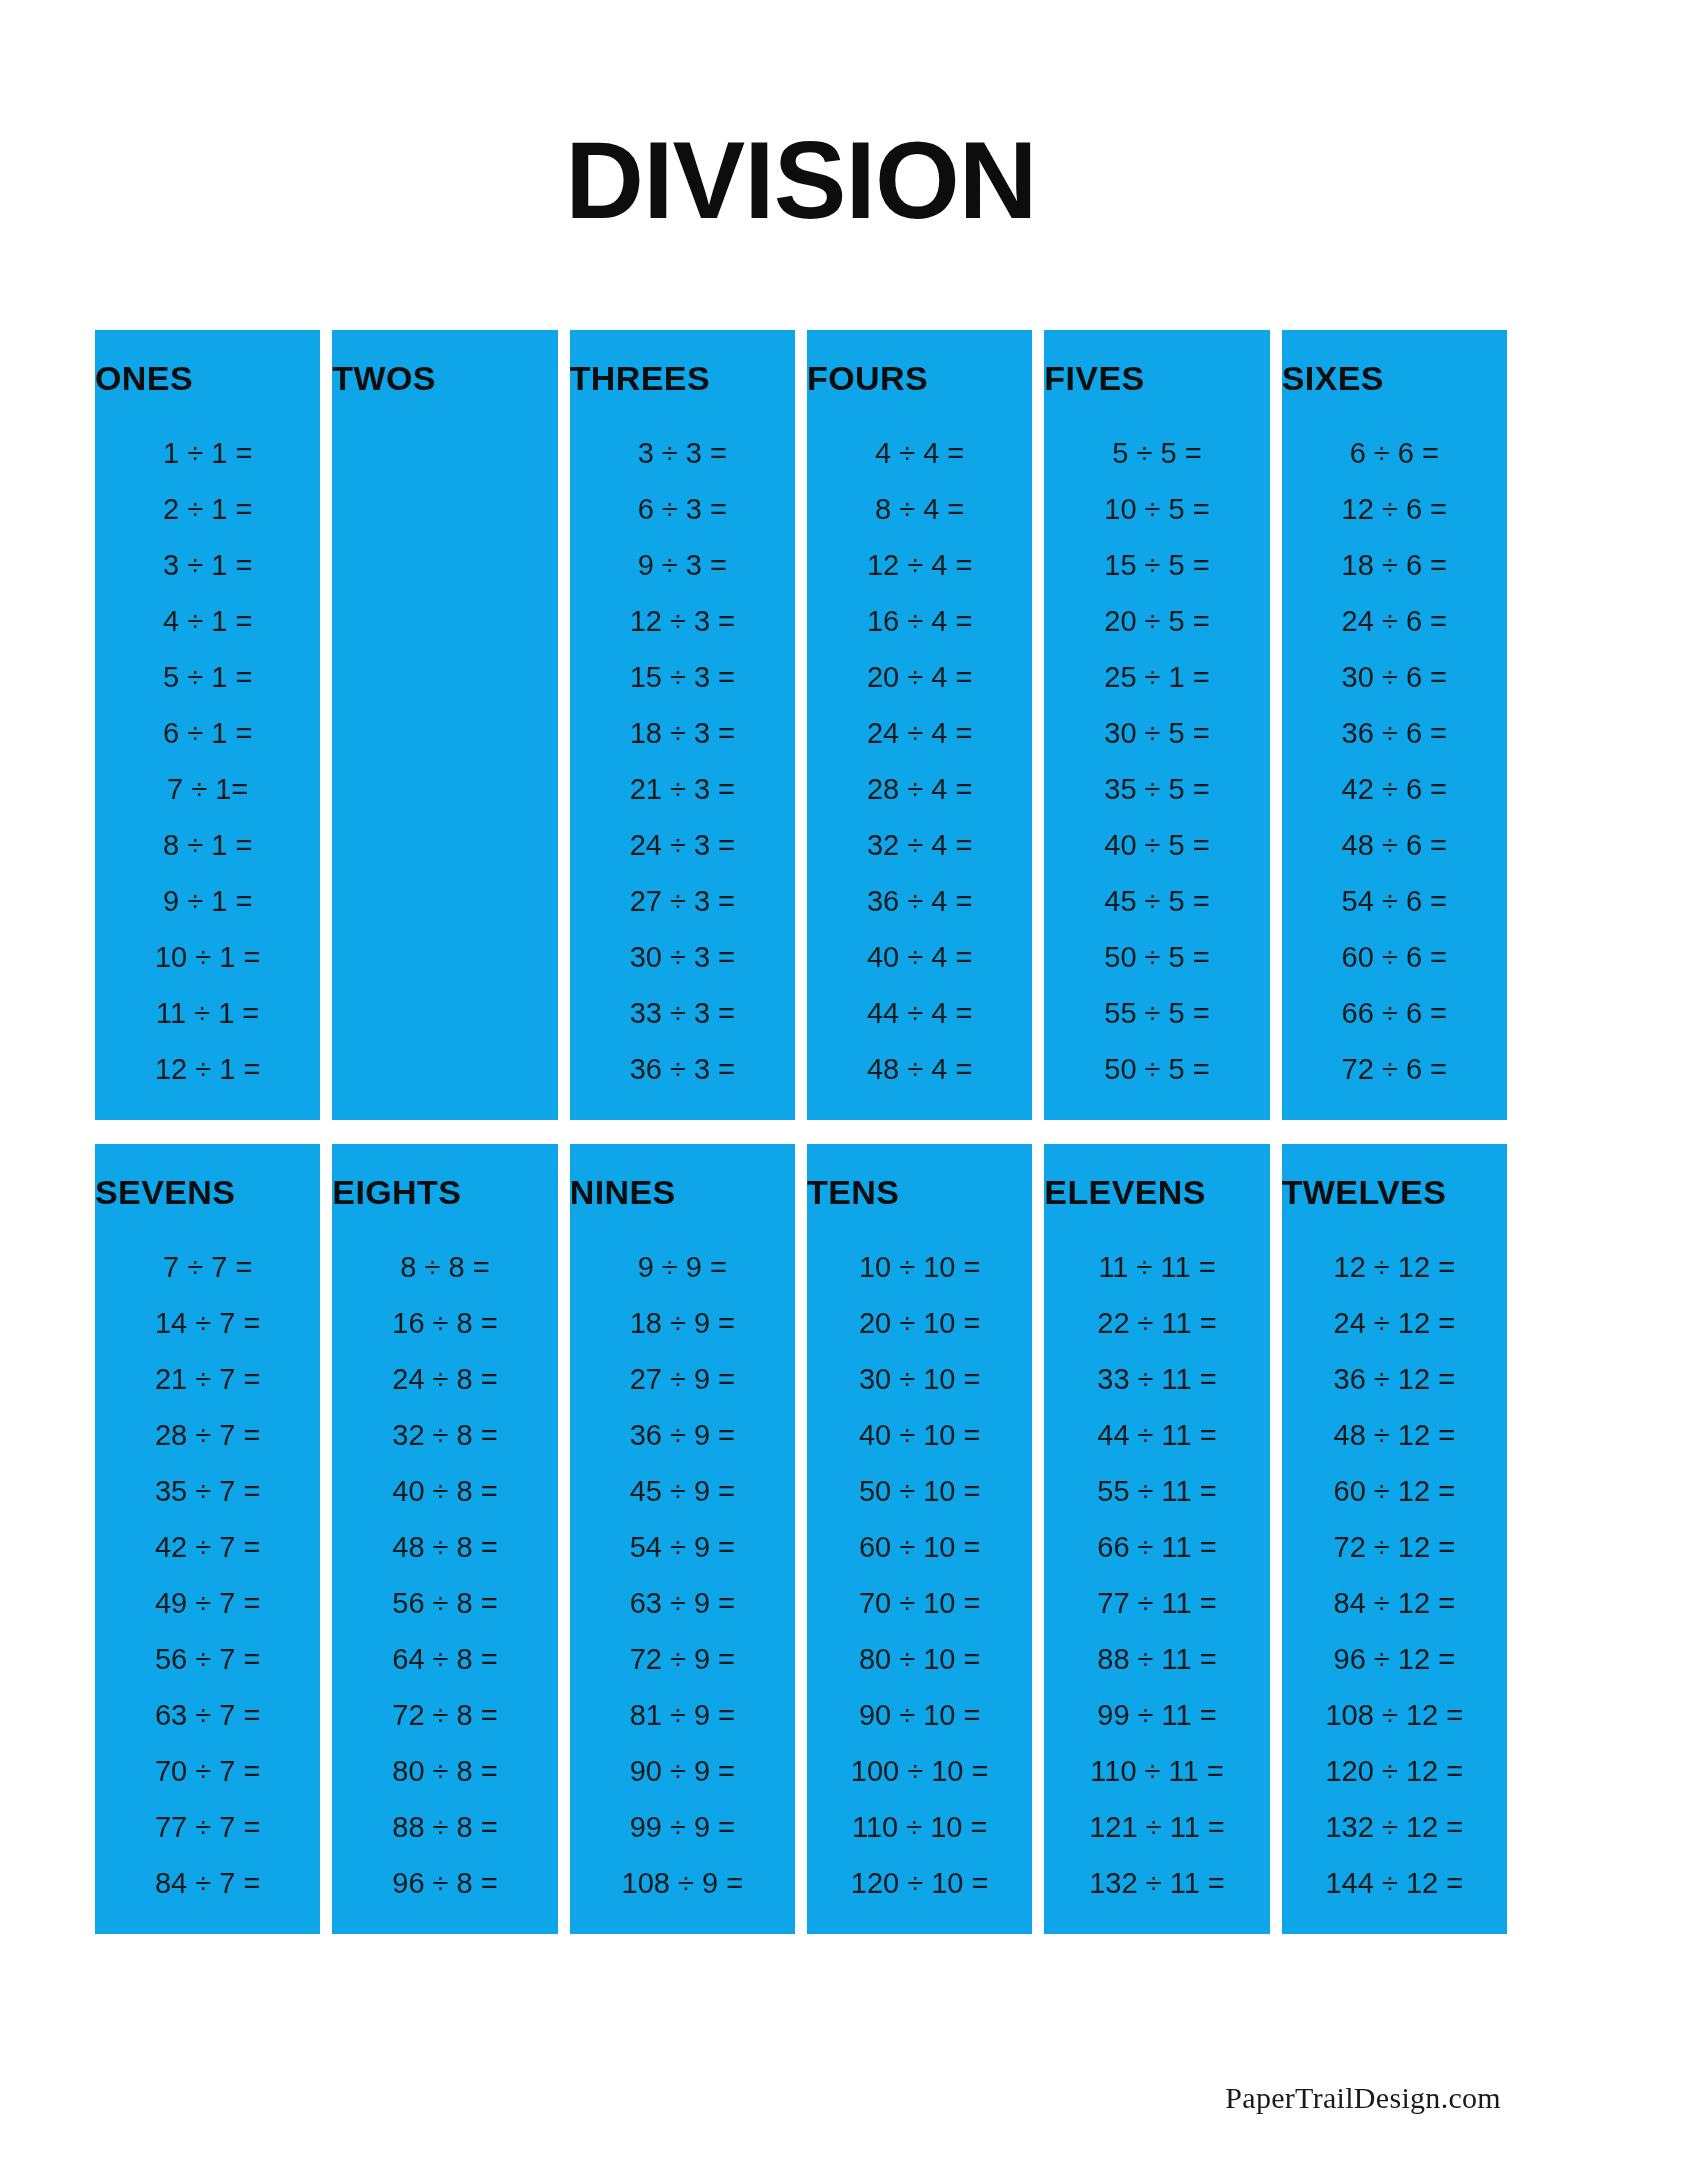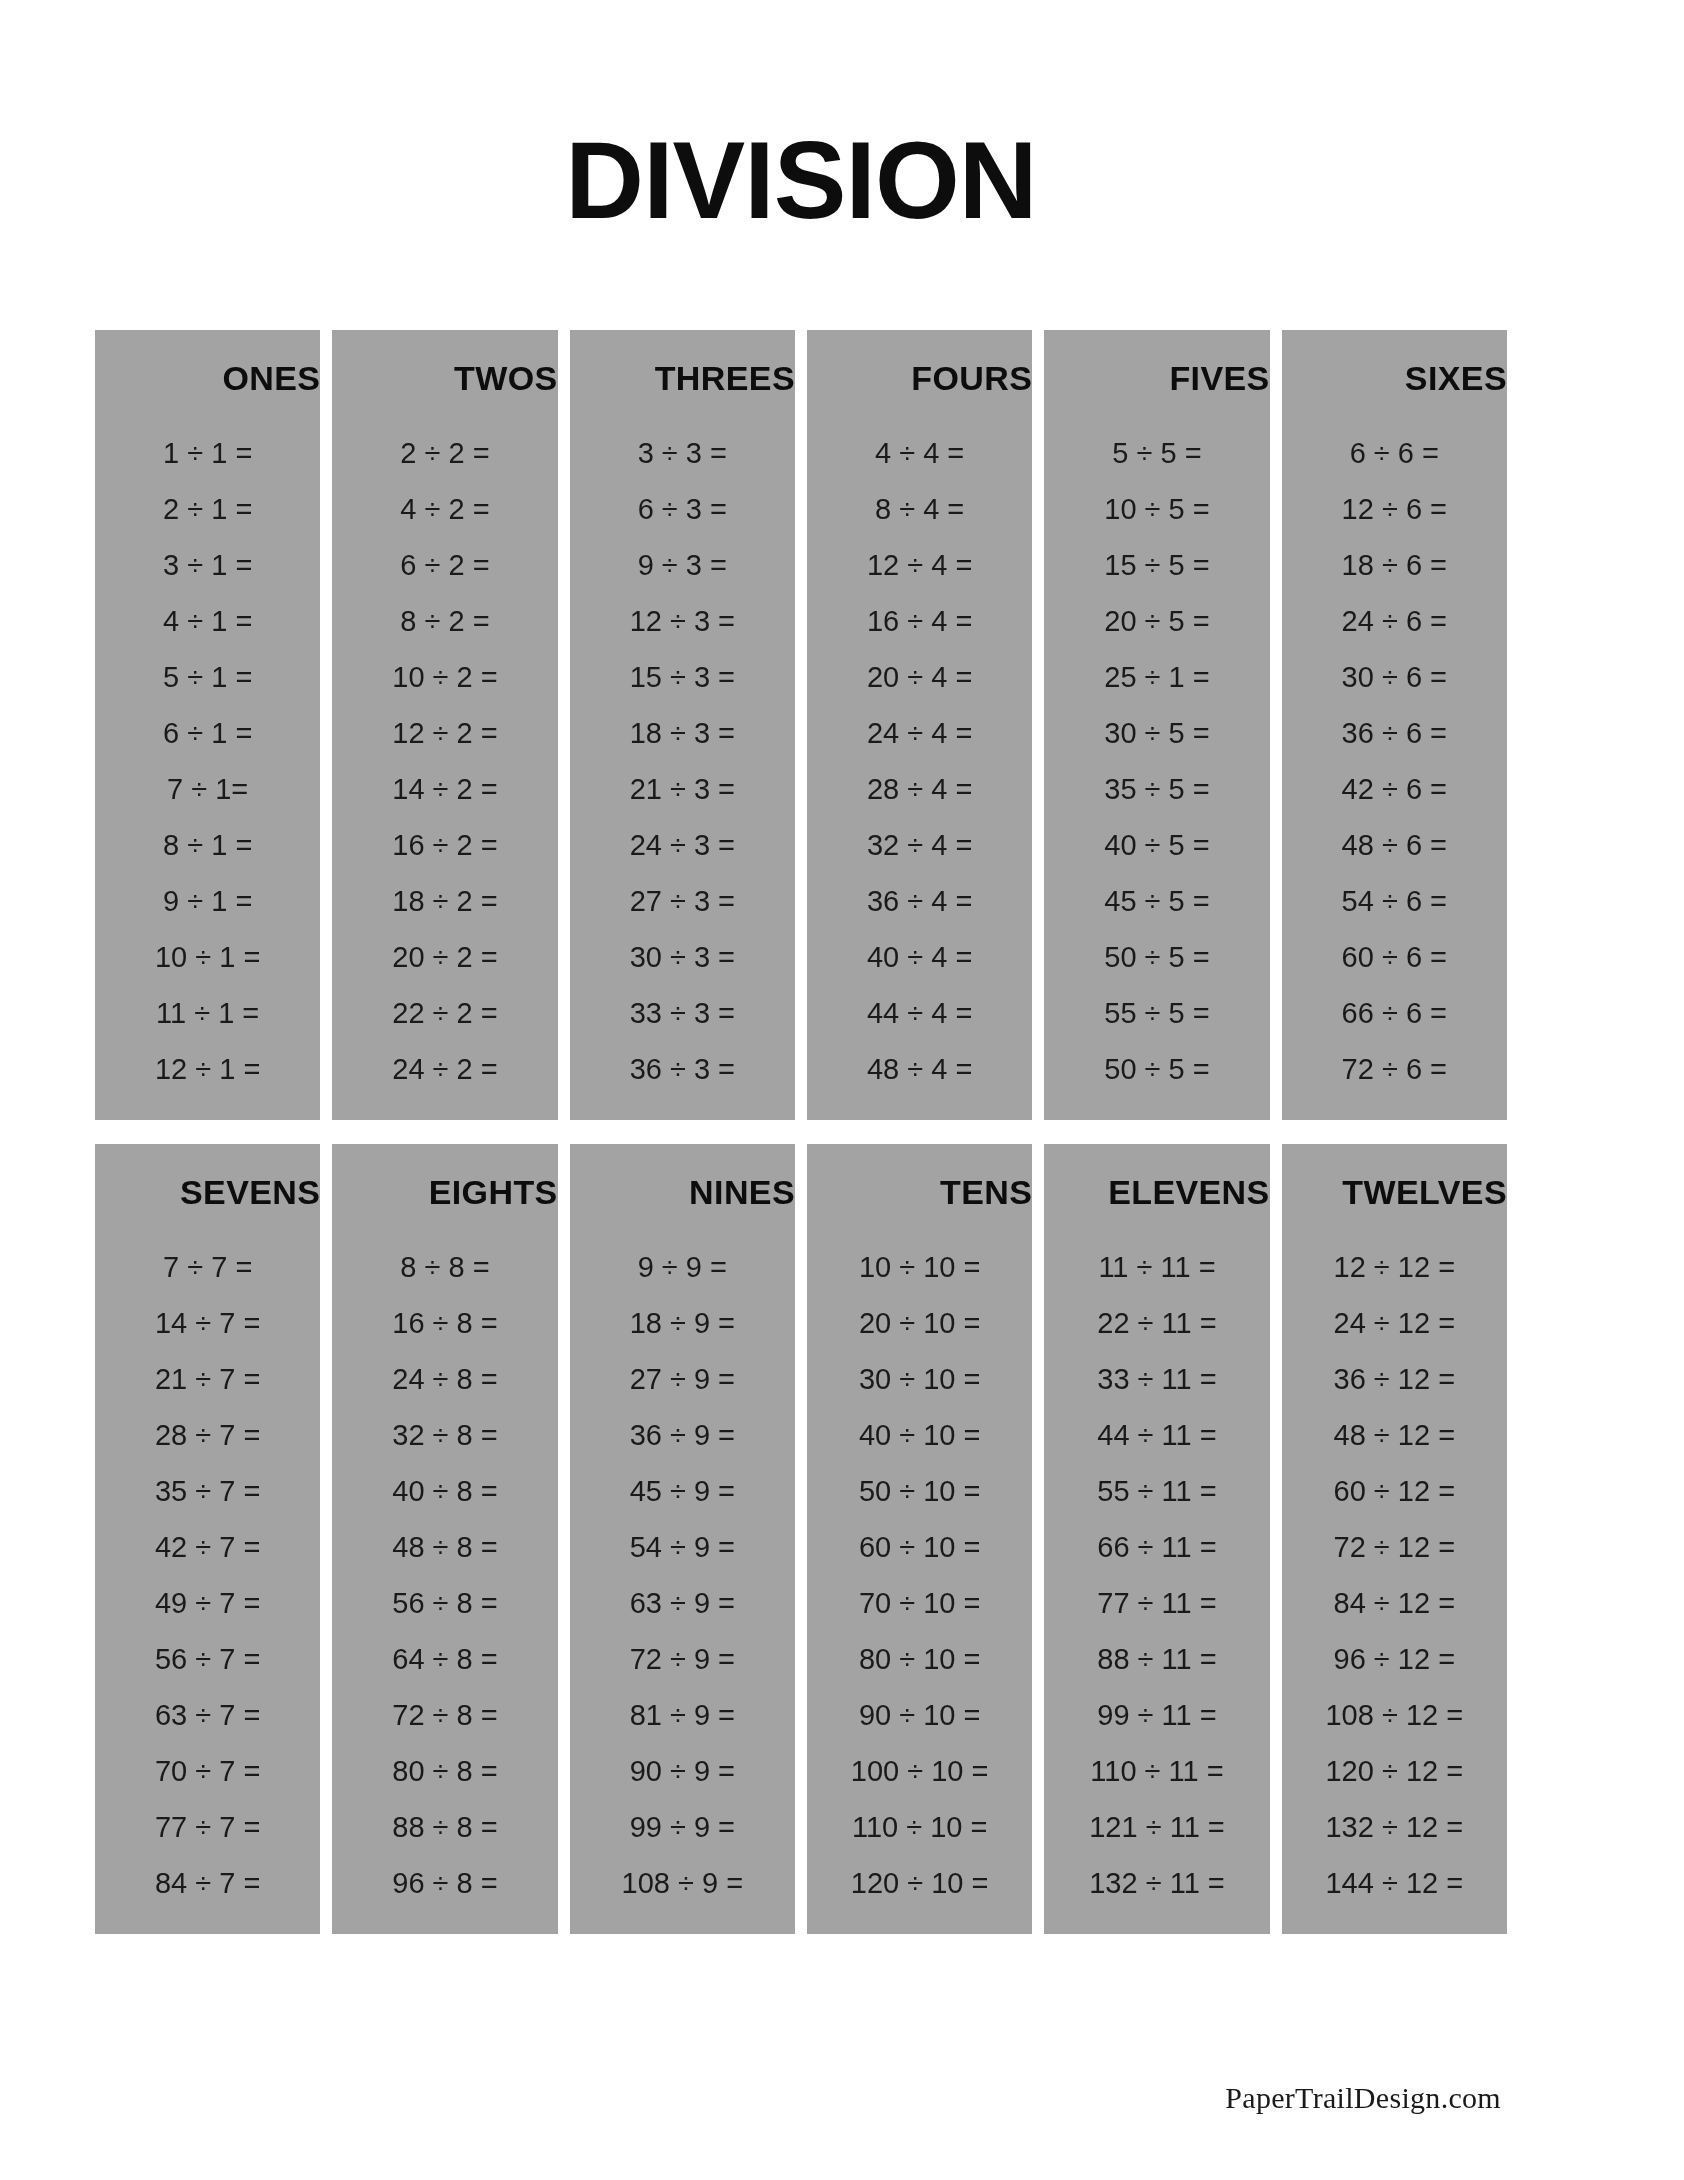--- a/index.html
+++ b/index.html
@@ -40,27 +40,27 @@
     padding: 0 95px;
     box-sizing: border-box;
   }
   .grid-block.first {
     margin-top: 95px;
   }
   .grid-block.second {
     margin-top: 24px;
   }
   .col {
-    background: #a3a3a3;
+    background: #0ea5e9;
     width: 242px;
     box-sizing: border-box;
     padding: 29px 0 36px 0;
     display: flex;
     flex-direction: column;
-    align-items: flex-end;
+    align-items: flex-start;
   }
   .col-title {
     font-size: 34px;
     font-weight: 800;
     letter-spacing: 0.4px;
     color: #0d0d0d;
     margin-bottom: 41px;
     text-align: center;
     font-family: "Liberation Sans", sans-serif;
   }
@@ -114,34 +114,20 @@
         <div class="eq">8 ÷ 1 =</div>
         <div class="eq">9 ÷ 1 =</div>
         <div class="eq">10 ÷ 1 =</div>
         <div class="eq">11 ÷ 1 =</div>
         <div class="eq">12 ÷ 1 =</div>
       </div>
     </div>
 
     <div class="col">
       <div class="col-title">TWOS</div>
-      <div class="col-list">
-        <div class="eq">2 ÷ 2 =</div>
-        <div class="eq">4 ÷ 2 =</div>
-        <div class="eq">6 ÷ 2 =</div>
-        <div class="eq">8 ÷ 2 =</div>
-        <div class="eq">10 ÷ 2 =</div>
-        <div class="eq">12 ÷ 2 =</div>
-        <div class="eq">14 ÷ 2 =</div>
-        <div class="eq">16 ÷ 2 =</div>
-        <div class="eq">18 ÷ 2 =</div>
-        <div class="eq">20 ÷ 2 =</div>
-        <div class="eq">22 ÷ 2 =</div>
-        <div class="eq">24 ÷ 2 =</div>
-      </div>
     </div>
 
     <div class="col">
       <div class="col-title">THREES</div>
       <div class="col-list">
         <div class="eq">3 ÷ 3 =</div>
         <div class="eq">6 ÷ 3 =</div>
         <div class="eq">9 ÷ 3 =</div>
         <div class="eq">12 ÷ 3 =</div>
         <div class="eq">15 ÷ 3 =</div>

